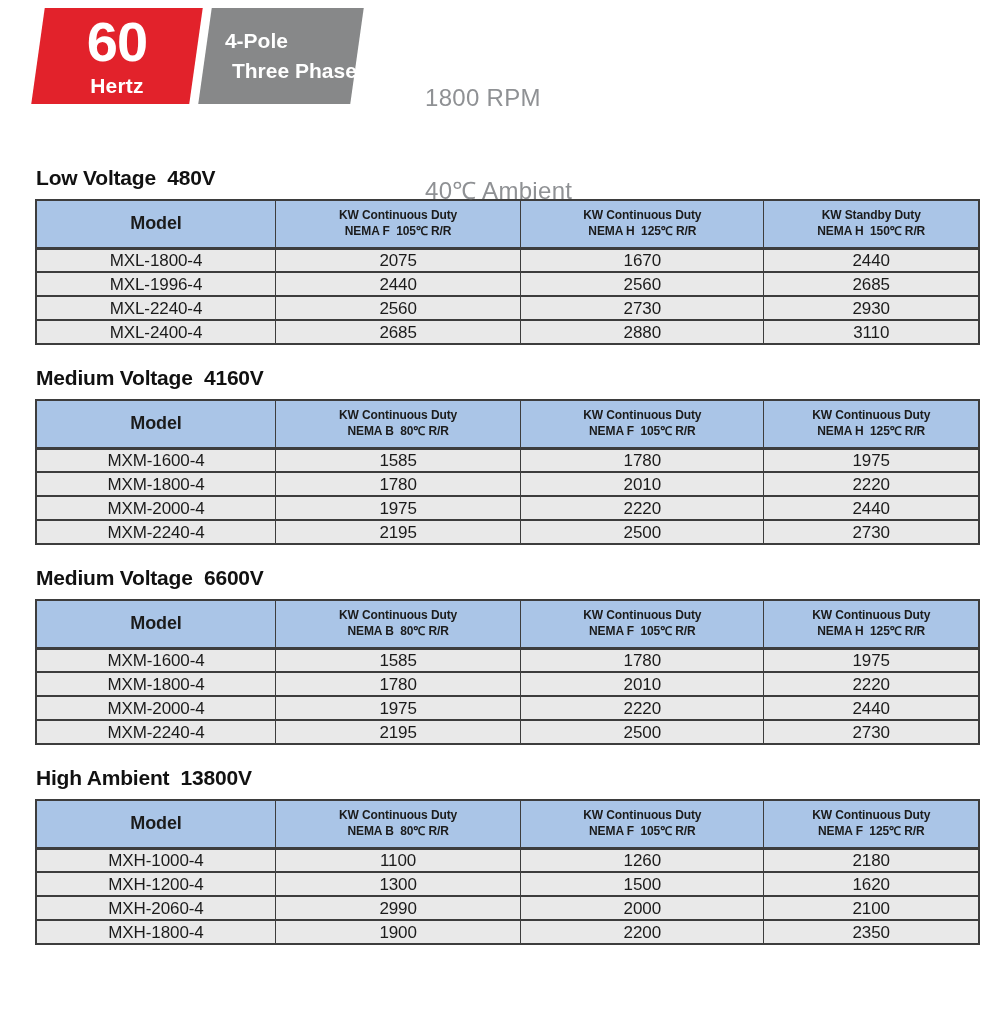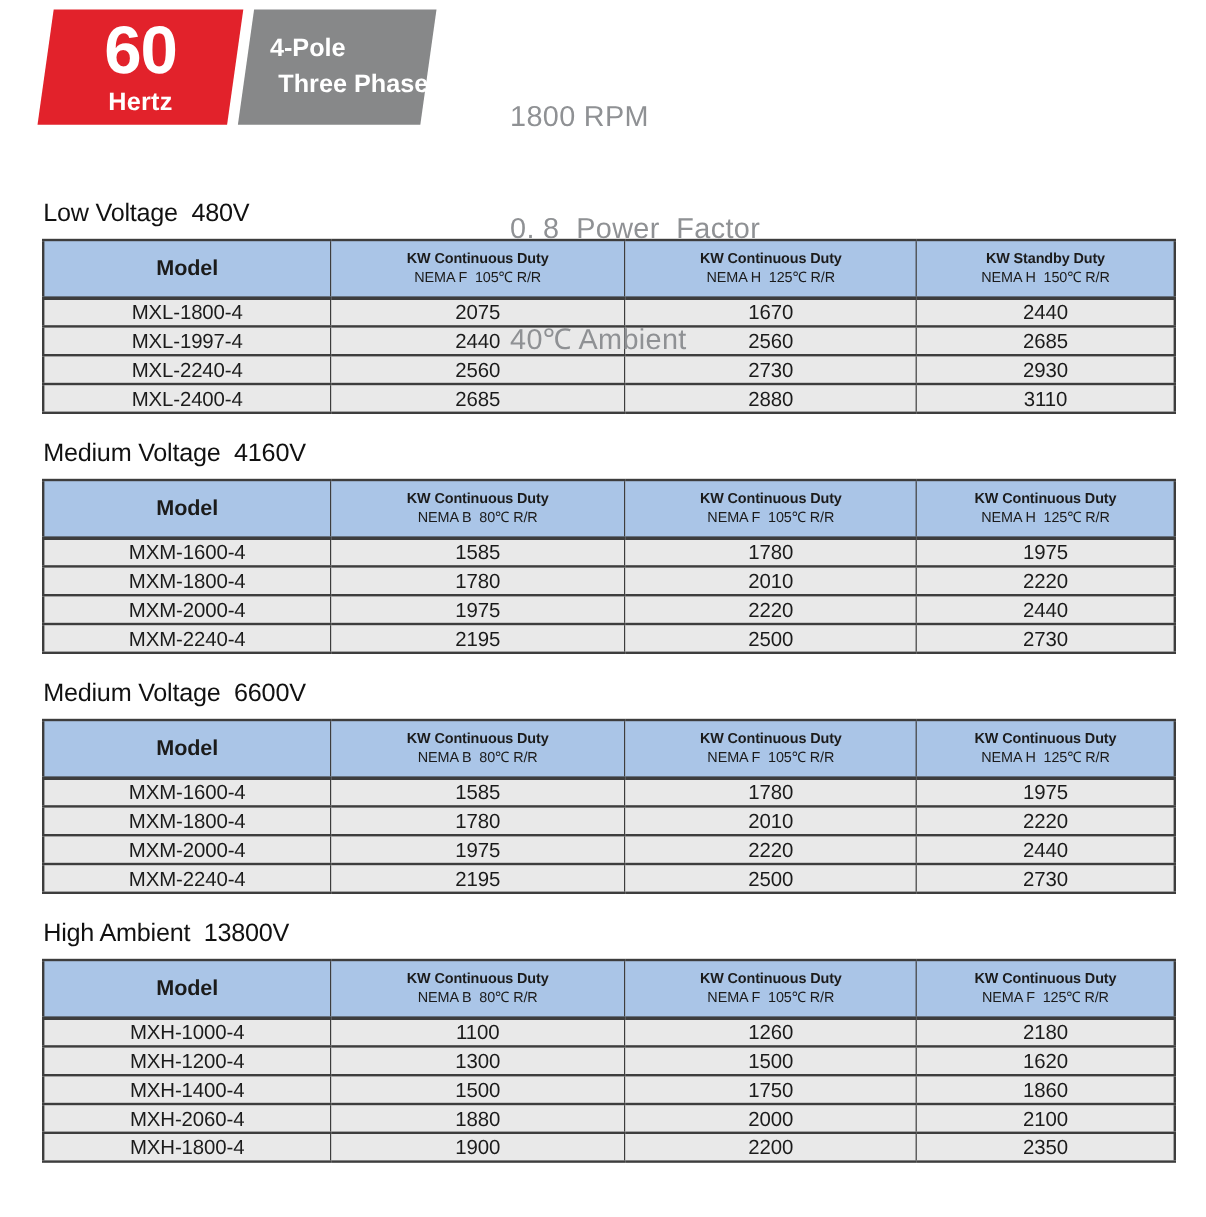--- a/index.html
+++ b/index.html
@@ -30,41 +30,41 @@
   .pole-line2{margin-left:7px;}
   .specs{
     margin-left:68px;margin-top:12px;
     font-size:24px;line-height:31px;color:var(--spec-gray);
     white-space:pre;letter-spacing:0.3px;
   }
   
   .tables-area{margin:0 25px 0 35px;}
   .voltage-section:first-child .section-title{margin-top:62px;}
   .section-title{
-    font-size:21px;font-weight:normal;color:#111;
+    font-size:21px;font-weight:bold;color:#111;
     margin:21px 0 9px 1px;white-space:pre;letter-spacing:-0.2px;
   }
   table.spec-table{
     width:945px;border-collapse:collapse;table-layout:fixed;
     border:2px solid var(--border-dark);
     padding-left:31px;
   }
   col.c-model{width:25.4%;}
   col.c-1{width:26.0%;}
   col.c-2{width:25.8%;}
   col.c-3{width:22.8%;}
   .spec-table th{
     background:var(--header-blue);
     border:1px solid var(--border-dark);
     border-top:2px solid var(--border-dark);
     border-bottom:3px solid var(--border-dark);
     height:48px;padding:0;text-align:center;
     font-size:12px;font-weight:bold;line-height:1.3;letter-spacing:-0.1px;
   }
-  .spec-table th .hline2{white-space:pre;font-weight:normal;}
+  .spec-table th .hline2{white-space:pre;font-weight:bold;}
   .spec-table th.th-model{font-size:18px;}
   .spec-table td{
     background:var(--row-gray);
     border:1px solid var(--border-dark);
     border-top:2px solid var(--border-dark);
     border-bottom:2px solid var(--border-dark);
     height:24px;padding:0;text-align:center;
     font-size:17px;line-height:1;letter-spacing:-0.1px;
   }
 </style>
@@ -79,21 +79,20 @@
     </div>
   </div>
   <div class="badge badge-gray">
     <div class="unskew pole-lines">
       <div class="pole-line1">4-Pole</div>
       <div class="pole-line2">Three Phase</div>
     </div>
   </div>
   <div class="specs">
     <div>1800 RPM</div>
-    <div>0. 8  Power  Factor</div>
     <div>40℃ Ambient</div>
   </div>
 </header>
 
 <main class="tables-area">
     <section class="voltage-section">
       <h2 class="section-title">Low Voltage  480V</h2>
       <table class="spec-table">
         <colgroup>
           <col class="c-model">
@@ -121,21 +120,21 @@
           </tr>
         </thead>
         <tbody>
           <tr>
             <td>MXL-1800-4</td>
             <td>2075</td>
             <td>1670</td>
             <td>2440</td>
           </tr>
           <tr>
-            <td>MXL-1997-4</td>
+            <td>MXL-1996-4</td>
             <td>2440</td>
             <td>2560</td>
             <td>2685</td>
           </tr>
           <tr>
             <td>MXL-2240-4</td>
             <td>2560</td>
             <td>2730</td>
             <td>2930</td>
           </tr>
@@ -295,28 +294,22 @@
             <td>1260</td>
             <td>2180</td>
           </tr>
           <tr>
             <td>MXH-1200-4</td>
             <td>1300</td>
             <td>1500</td>
             <td>1620</td>
           </tr>
           <tr>
-            <td>MXH-1400-4</td>
-            <td>1500</td>
-            <td>1750</td>
-            <td>1860</td>
-          </tr>
-          <tr>
             <td>MXH-2060-4</td>
-            <td>1880</td>
+            <td>2990</td>
             <td>2000</td>
             <td>2100</td>
           </tr>
           <tr>
             <td>MXH-1800-4</td>
             <td>1900</td>
             <td>2200</td>
             <td>2350</td>
           </tr>
         </tbody>

